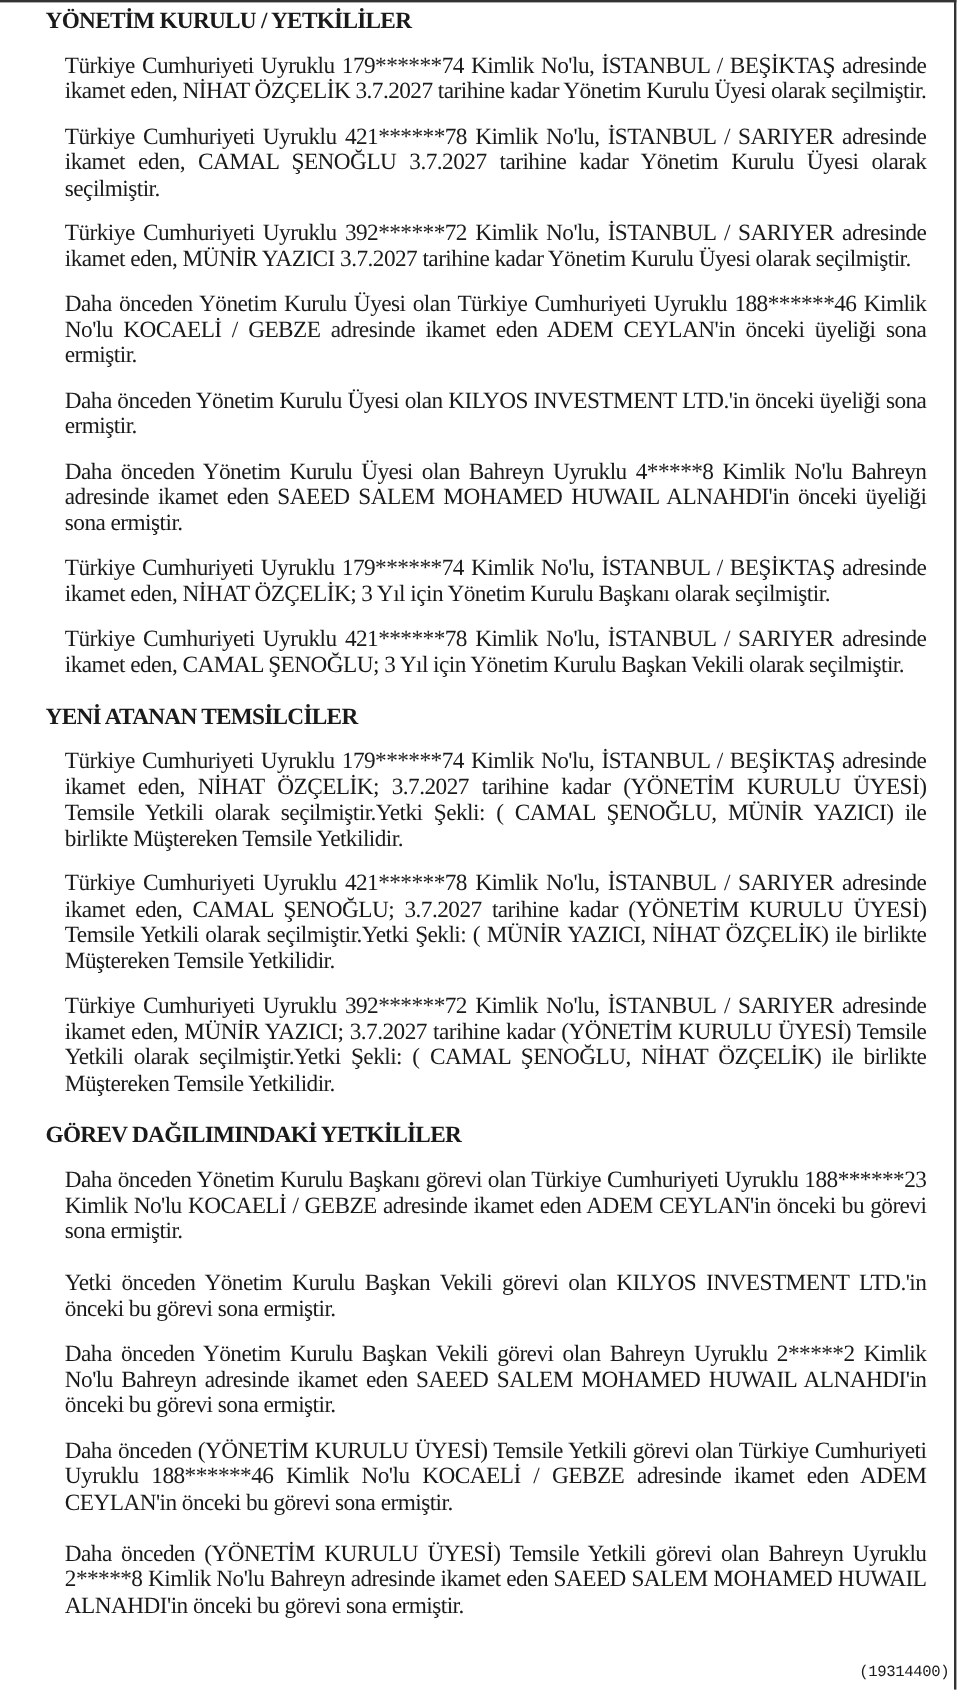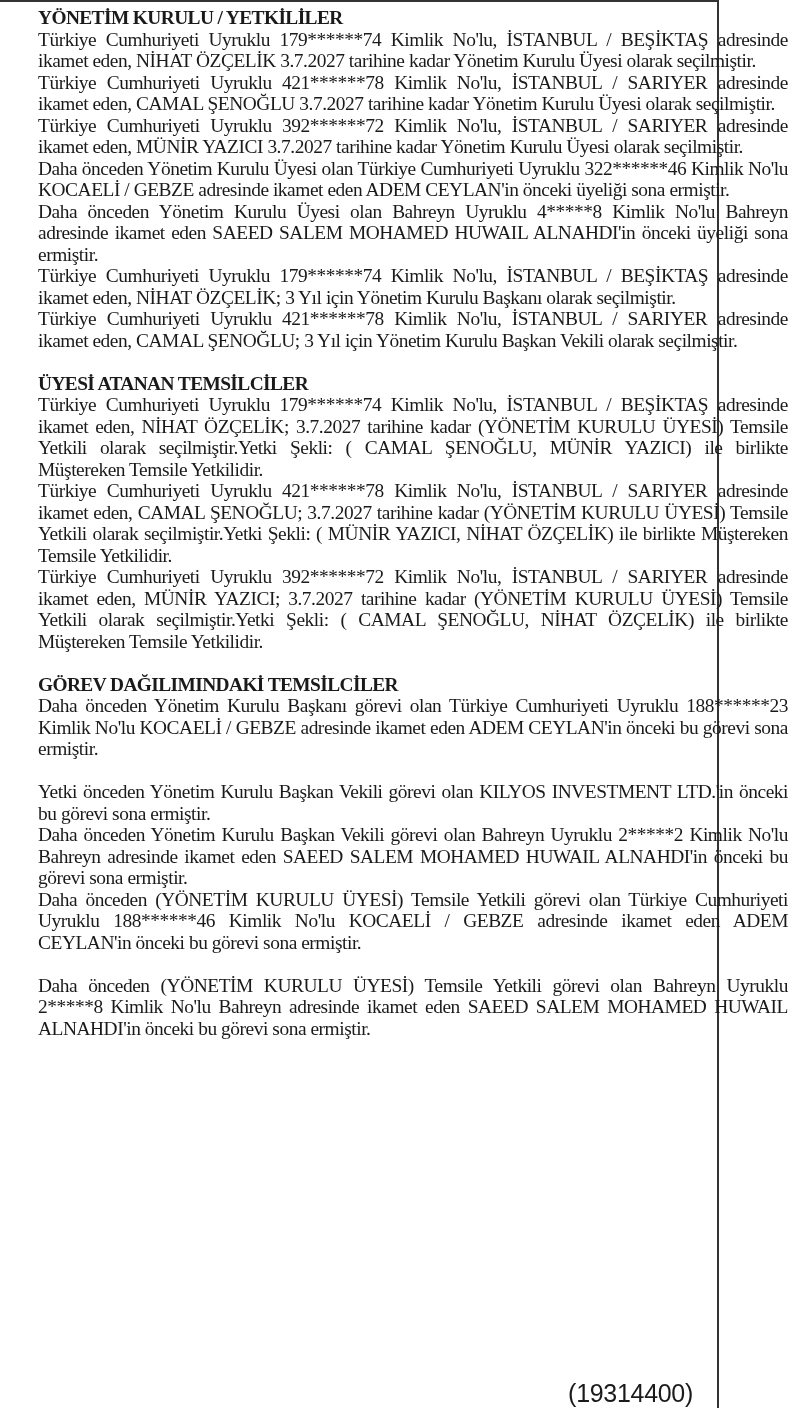--- a/index.html
+++ b/index.html
@@ -10,21 +10,21 @@
     body {
       width: 800px;
       height: 1408px;
       overflow: hidden;
       position: relative;
     }
     .page {
       position: absolute;
       left: 0;
       top: 0;
-      width: 719px;
+      width: 797px;
       height: 1408px;
       border-top: 2px solid #333333;
       border-right: 2px solid #333333;
       box-sizing: border-box;
     }
     .content {
       position: absolute;
       left: 38px;
       top: 5px;
       width: 750px;
@@ -33,71 +33,72 @@
       line-height: 21.5px;
       color: #1a1a1a;
       letter-spacing: -0.45px;
     }
     .section-title {
       font-weight: bold;
       margin: 0;
       letter-spacing: -0.6px;
     }
     .para {
-      margin: 0;
+      margin: 16px;
       text-align: justify;
       text-align-last: left;
       hyphens: none;
     }
     .section {
       margin: 0;
     }
     .section + .section {
       margin-top: 21.5px;
     }
     .gap-after {
       margin-bottom: 21.5px;
     }
     .ref {
       position: absolute;
-      right: 24px;
+      right: 4px;
       top: 1381px;
-      font-family: Liberation Sans, sans-serif;
-      font-size: 25px;
+      font-family: Liberation Mono, monospace;
+      font-size: 13px;
       line-height: 21.5px;
       color: #1a1a1a;
       letter-spacing: -0.3px;
     }
   </style>
 </head>
 <body>
 
 <div class="page">
   <div class="content">
 
     <div class="section">
       <p class="section-title">YÖNETİM KURULU / YETKİLİLER</p>
       <p class="para">Türkiye Cumhuriyeti Uyruklu 179******74 Kimlik No'lu, İSTANBUL / BEŞİKTAŞ adresinde ikamet eden, NİHAT ÖZÇELİK 3.7.2027 tarihine kadar Yönetim Kurulu Üyesi olarak seçilmiştir.</p>
       <p class="para">Türkiye Cumhuriyeti Uyruklu 421******78 Kimlik No'lu, İSTANBUL / SARIYER adresinde ikamet eden, CAMAL ŞENOĞLU 3.7.2027 tarihine kadar Yönetim Kurulu Üyesi olarak seçilmiştir.</p>
       <p class="para">Türkiye Cumhuriyeti Uyruklu 392******72 Kimlik No'lu, İSTANBUL / SARIYER adresinde ikamet eden, MÜNİR YAZICI 3.7.2027 tarihine kadar Yönetim Kurulu Üyesi olarak seçilmiştir.</p>
-      <p class="para">Daha önceden Yönetim Kurulu Üyesi olan Türkiye Cumhuriyeti Uyruklu 322******46 Kimlik No'lu KOCAELİ / GEBZE adresinde ikamet eden ADEM CEYLAN'in önceki üyeliği sona ermiştir.</p>
+      <p class="para">Daha önceden Yönetim Kurulu Üyesi olan Türkiye Cumhuriyeti Uyruklu 188******46 Kimlik No'lu KOCAELİ / GEBZE adresinde ikamet eden ADEM CEYLAN'in önceki üyeliği sona ermiştir.</p>
+      <p class="para">Daha önceden Yönetim Kurulu Üyesi olan KILYOS INVESTMENT LTD.'in önceki üyeliği sona ermiştir.</p>
       <p class="para">Daha önceden Yönetim Kurulu Üyesi olan Bahreyn Uyruklu 4*****8 Kimlik No'lu Bahreyn adresinde ikamet eden SAEED SALEM MOHAMED HUWAIL ALNAHDI'in önceki üyeliği sona ermiştir.</p>
       <p class="para">Türkiye Cumhuriyeti Uyruklu 179******74 Kimlik No'lu, İSTANBUL / BEŞİKTAŞ adresinde ikamet eden, NİHAT ÖZÇELİK; 3 Yıl için Yönetim Kurulu Başkanı olarak seçilmiştir.</p>
       <p class="para">Türkiye Cumhuriyeti Uyruklu 421******78 Kimlik No'lu, İSTANBUL / SARIYER adresinde ikamet eden, CAMAL ŞENOĞLU; 3 Yıl için Yönetim Kurulu Başkan Vekili olarak seçilmiştir.</p>
     </div>
 
     <div class="section">
-      <p class="section-title">ÜYESİ ATANAN TEMSİLCİLER</p>
+      <p class="section-title">YENİ ATANAN TEMSİLCİLER</p>
       <p class="para">Türkiye Cumhuriyeti Uyruklu 179******74 Kimlik No'lu, İSTANBUL / BEŞİKTAŞ adresinde ikamet eden, NİHAT ÖZÇELİK; 3.7.2027 tarihine kadar (YÖNETİM KURULU ÜYESİ) Temsile Yetkili olarak seçilmiştir.Yetki Şekli: ( CAMAL ŞENOĞLU, MÜNİR YAZICI) ile birlikte Müştereken Temsile Yetkilidir.</p>
       <p class="para">Türkiye Cumhuriyeti Uyruklu 421******78 Kimlik No'lu, İSTANBUL / SARIYER adresinde ikamet eden, CAMAL ŞENOĞLU; 3.7.2027 tarihine kadar (YÖNETİM KURULU ÜYESİ) Temsile Yetkili olarak seçilmiştir.Yetki Şekli: ( MÜNİR YAZICI, NİHAT ÖZÇELİK) ile birlikte Müştereken Temsile Yetkilidir.</p>
       <p class="para">Türkiye Cumhuriyeti Uyruklu 392******72 Kimlik No'lu, İSTANBUL / SARIYER adresinde ikamet eden, MÜNİR YAZICI; 3.7.2027 tarihine kadar (YÖNETİM KURULU ÜYESİ) Temsile Yetkili olarak seçilmiştir.Yetki Şekli: ( CAMAL ŞENOĞLU, NİHAT ÖZÇELİK) ile birlikte Müştereken Temsile Yetkilidir.</p>
     </div>
 
     <div class="section">
-      <p class="section-title">GÖREV DAĞILIMINDAKİ TEMSİLCİLER</p>
+      <p class="section-title">GÖREV DAĞILIMINDAKİ YETKİLİLER</p>
       <p class="para gap-after">Daha önceden Yönetim Kurulu Başkanı görevi olan Türkiye Cumhuriyeti Uyruklu 188******23 Kimlik No'lu KOCAELİ / GEBZE adresinde ikamet eden ADEM CEYLAN'in önceki bu görevi sona ermiştir.</p>
       <p class="para">Yetki önceden Yönetim Kurulu Başkan Vekili görevi olan KILYOS INVESTMENT LTD.'in önceki bu görevi sona ermiştir.</p>
       <p class="para">Daha önceden Yönetim Kurulu Başkan Vekili görevi olan Bahreyn Uyruklu 2*****2 Kimlik No'lu Bahreyn adresinde ikamet eden SAEED SALEM MOHAMED HUWAIL ALNAHDI'in önceki bu görevi sona ermiştir.</p>
       <p class="para gap-after">Daha önceden (YÖNETİM KURULU ÜYESİ) Temsile Yetkili görevi olan Türkiye Cumhuriyeti Uyruklu 188******46 Kimlik No'lu KOCAELİ / GEBZE adresinde ikamet eden ADEM CEYLAN'in önceki bu görevi sona ermiştir.</p>
       <p class="para">Daha önceden (YÖNETİM KURULU ÜYESİ) Temsile Yetkili görevi olan Bahreyn Uyruklu 2*****8 Kimlik No'lu Bahreyn adresinde ikamet eden SAEED SALEM MOHAMED HUWAIL ALNAHDI'in önceki bu görevi sona ermiştir.</p>
     </div>
 
   </div>
   <div class="ref">(19314400)</div>
 </div>

